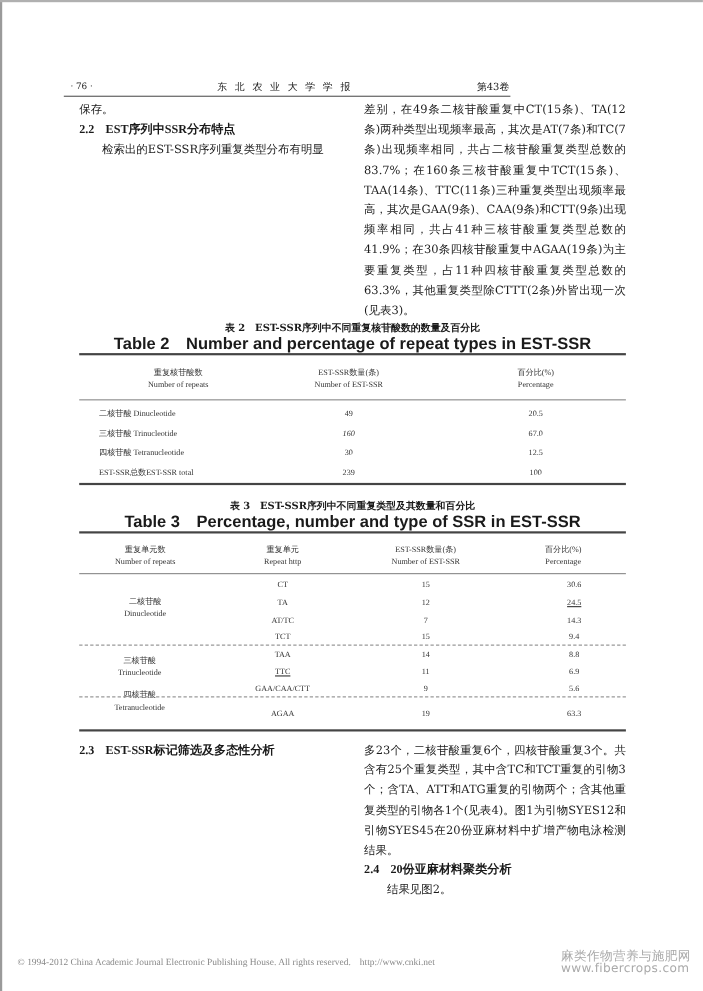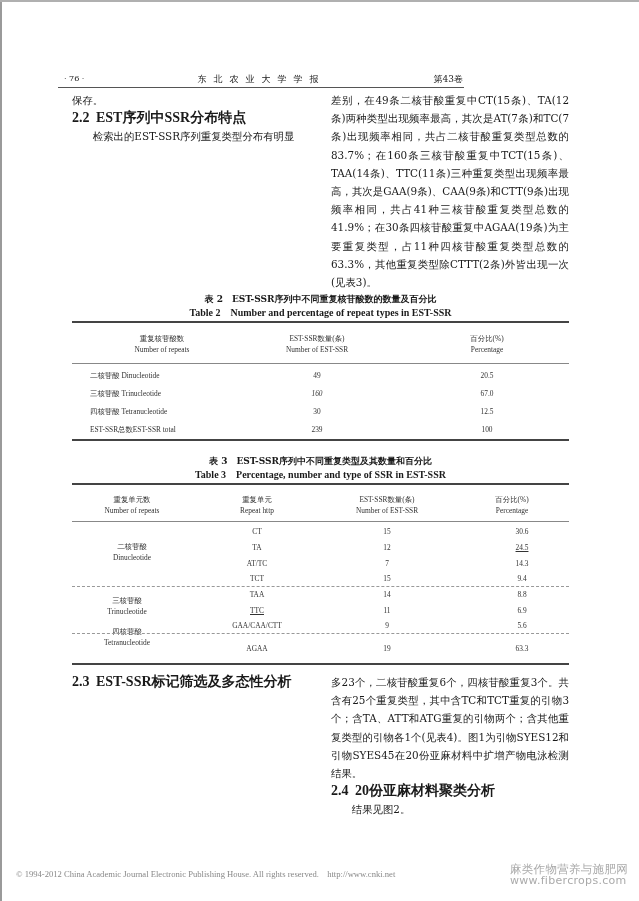--- a/index.html
+++ b/index.html
@@ -12,25 +12,25 @@
   .header .pg { position:absolute; left:4px; top:2px; }
   .header .journal { position:absolute; left:0; width:403px; top:1px; text-align:center; letter-spacing:7px; font-size:9px; }
   .header .vol { position:absolute; right:0; top:1px; font-size:9px; }
   .header-rule { position:absolute; left:58px; top:87px; width:406px; height:1px; background:#555; }
 
   .col { position:absolute; font-size:10.4px; line-height:18.2px; text-align:justify; }
   .col-left { left:72px; width:240px; }
   .col-right { left:331px; width:238px; }
   .col p { margin:0; }
   .indent { text-indent:2em; }
-  .sec { font-weight:bold; font-family:"Liberation Serif","DejaVu Serif",serif; font-size:14px; }
+  .sec { font-weight:bold; font-family:"Liberation Serif","DejaVu Serif",serif; font-size:11px; }
   .sec .num { display:inline-block; width:24px; }
 
   .tcap { position:absolute; left:72px; width:497px; text-align:center; font-weight:bold; font-size:9px; line-height:14px; }
-  .tcap-en { font-family:Liberation Serif, serif; font-size:10px; }
+  .tcap-en { font-family:Liberation Sans, sans-serif; font-size:15px; }
 
   .table { position:absolute; left:72px; width:497px; font-size:7.4px; font-family:"Liberation Serif","DejaVu Serif",serif; color:#333; }
   .rule-thick { position:absolute; left:0; width:497px; height:1.5px; background:#444; }
   .rule-thin { position:absolute; left:0; width:497px; height:1px; background:#888; }
   .rule-dash { position:absolute; left:0; width:497px; border-top:1px dashed #999; }
   .cell { position:absolute; text-align:center; line-height:11px; }
   .cell-l { position:absolute; text-align:left; line-height:11px; }
 
   .footer { position:absolute; left:16px; top:869px; font-size:8.6px; color:#888; font-family:"Liberation Serif",serif; }
   .footer .url { margin-left:6px; }

